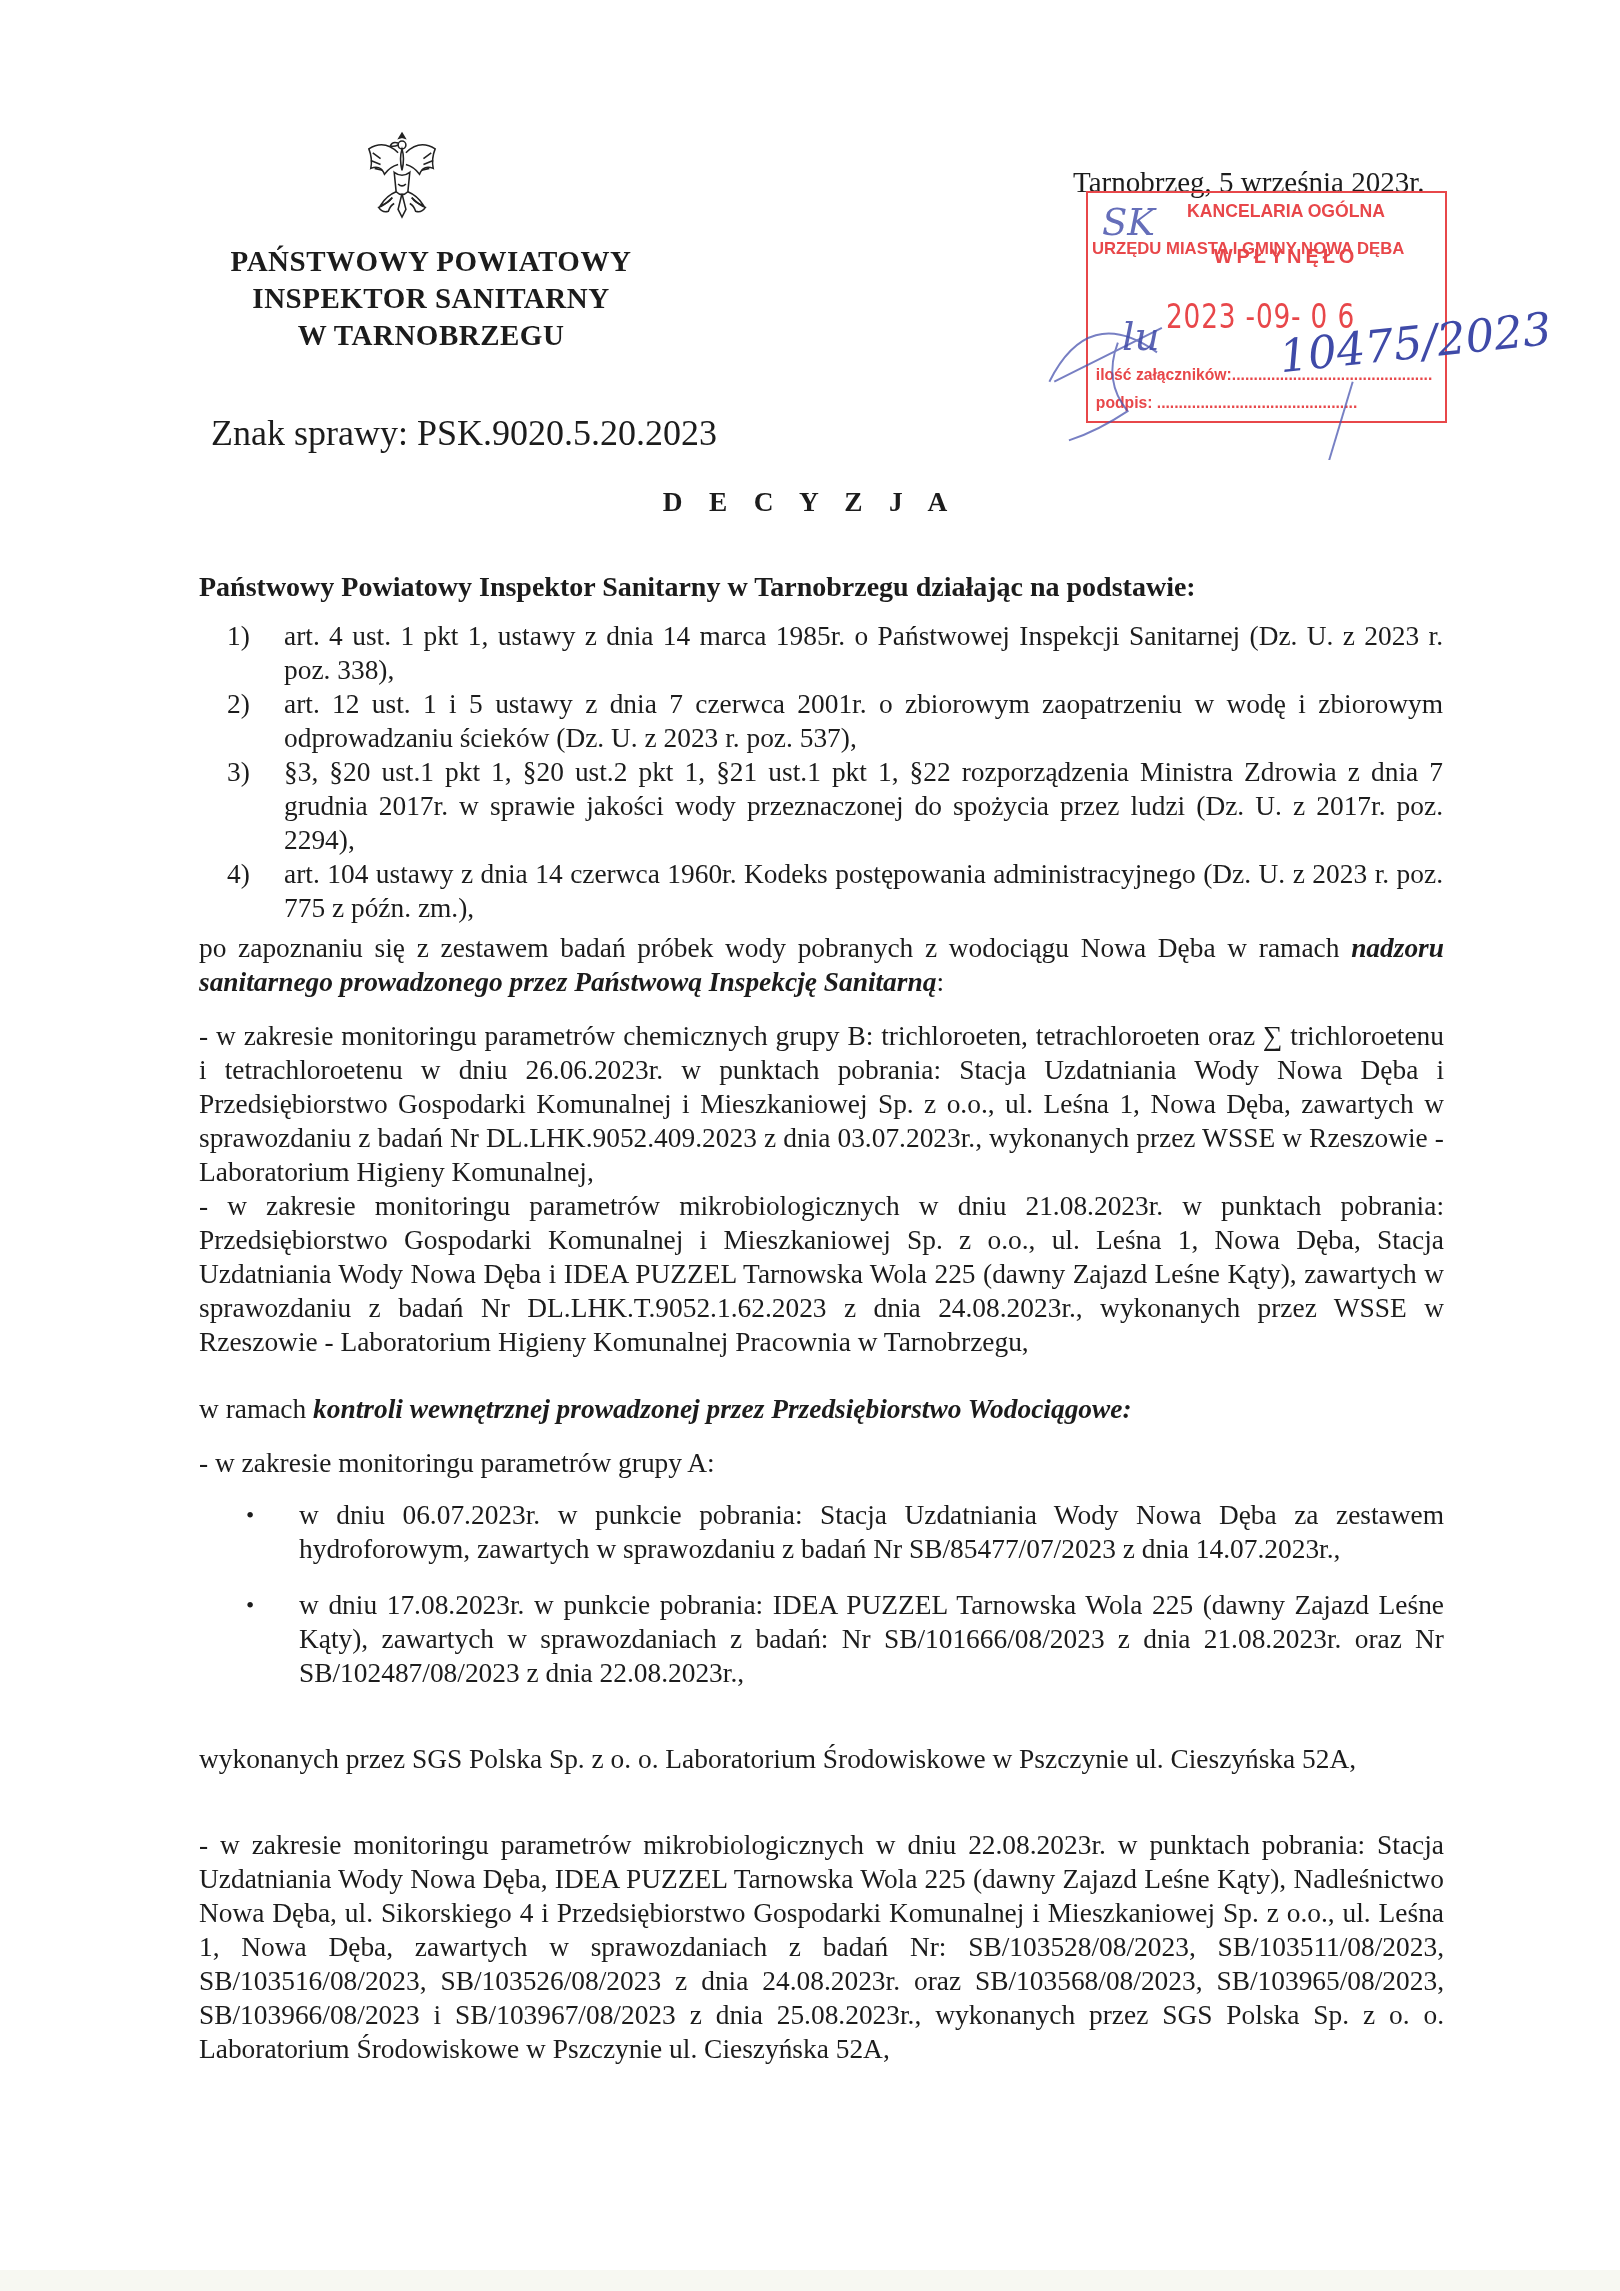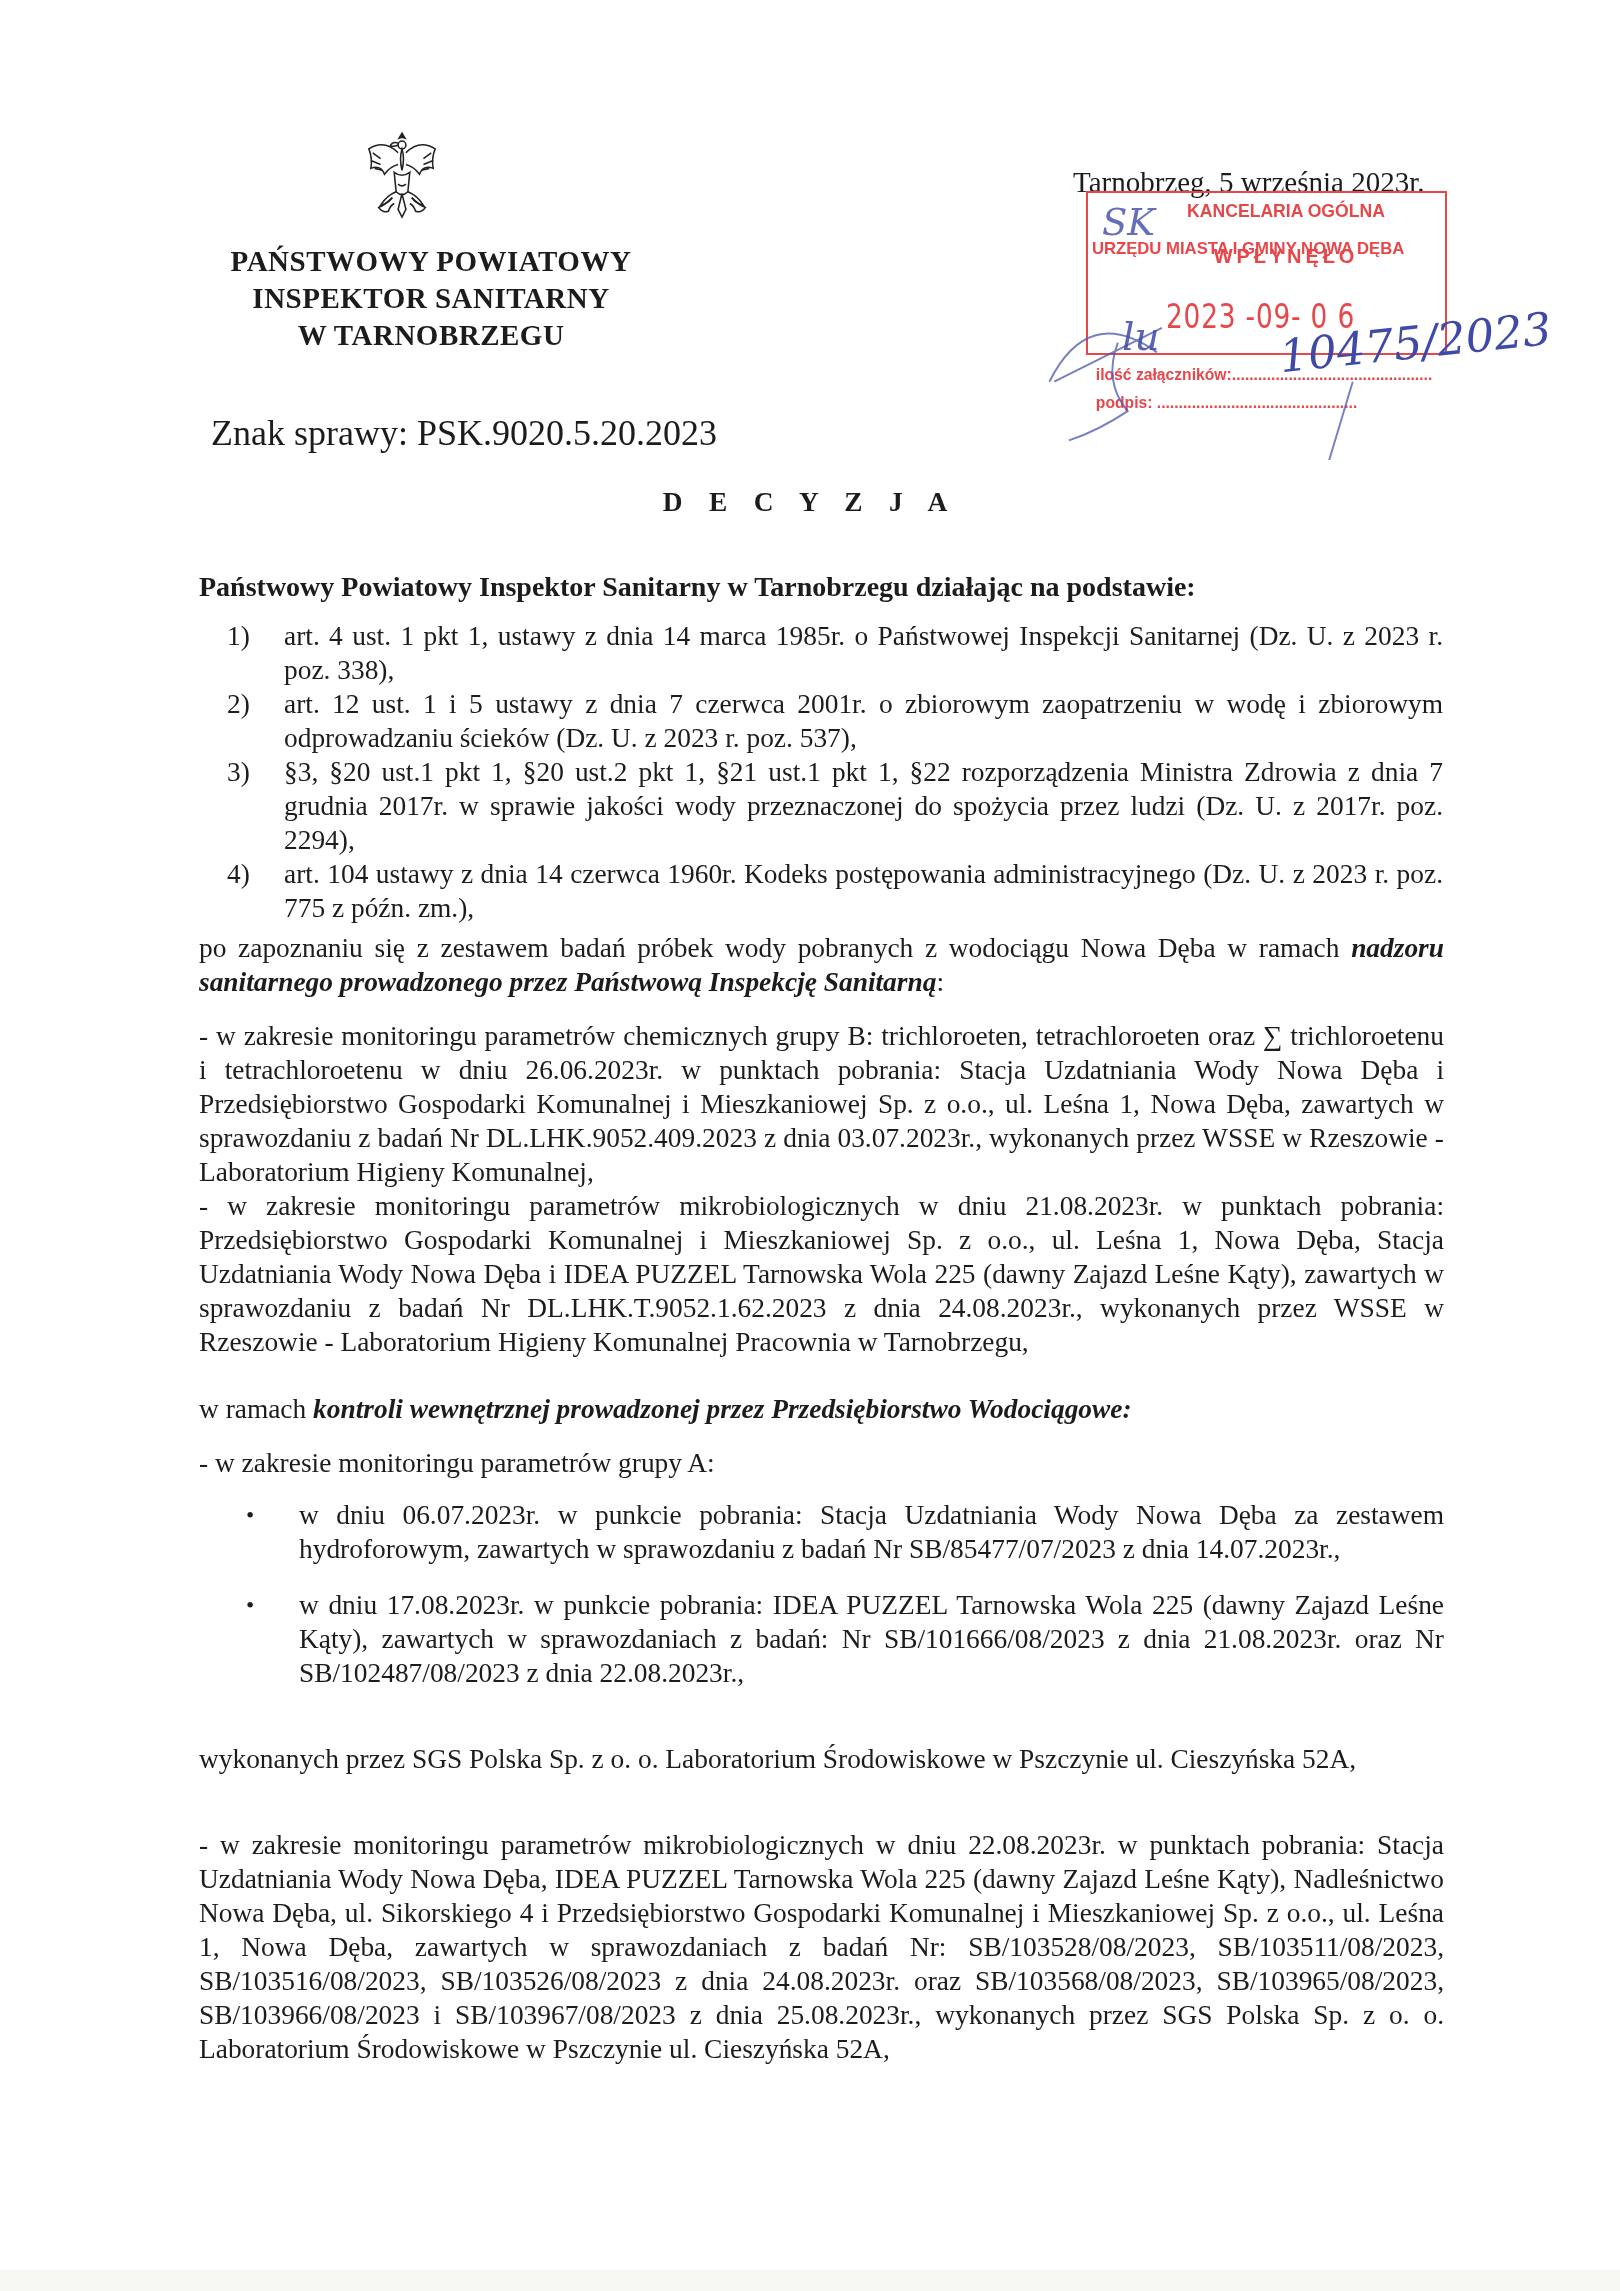--- a/index.html
+++ b/index.html
@@ -26,21 +26,21 @@
     position: absolute; left: 211px; top: 412px; font-size: 36px;
   }
 
   
   .date-line {
     position: absolute; left: 1073px; top: 130px; font-size: 29px; white-space: nowrap; margin-top: 36px;
   }
 
   
   .stamp {
-    position: absolute; left: 1086px; top: 191px; width: 361px; height: 164px;
+    position: absolute; left: 1086px; top: 191px; width: 361px; height: 232px;
     border: 2.9px solid #e8474a; box-sizing: border-box;
     font-family: "Liberation Sans", "DejaVu Sans", sans-serif; color: #e8474a;
   }
   .stamp .s1 { position: absolute; left: 0; right: 0; top: 7.8px; text-align: center; font-weight: bold; font-size: 17.6px; padding-left: 39px; box-sizing: border-box; }
   .stamp .s2 { position: absolute; left: 3.9px; right: 3.9px; top: 46px; font-weight: bold; font-size: 16.7px; white-space: nowrap; }
   .stamp .s3 { position: absolute; left: 0; right: 0; top: 52px; text-align: center; font-weight: bold; font-size: 20px; letter-spacing: 3.9px; padding-left: 39px; box-sizing: border-box; }
   .stamp .s-date { position: absolute; left: 78px; top: 104px; font-size: 33px; letter-spacing: 1px; font-family: "DejaVu Sans", sans-serif; transform: scaleX(0.8); transform-origin: left; white-space: nowrap; }
   .stamp .s-att { position: absolute; left: 7.8px; top: 173px; font-weight: bold; font-size: 15.7px; white-space: nowrap; }
   .stamp .s-sig { position: absolute; left: 7.8px; top: 201px; font-weight: bold; font-size: 15.7px; white-space: nowrap; }
   .dots { letter-spacing: 0; }

